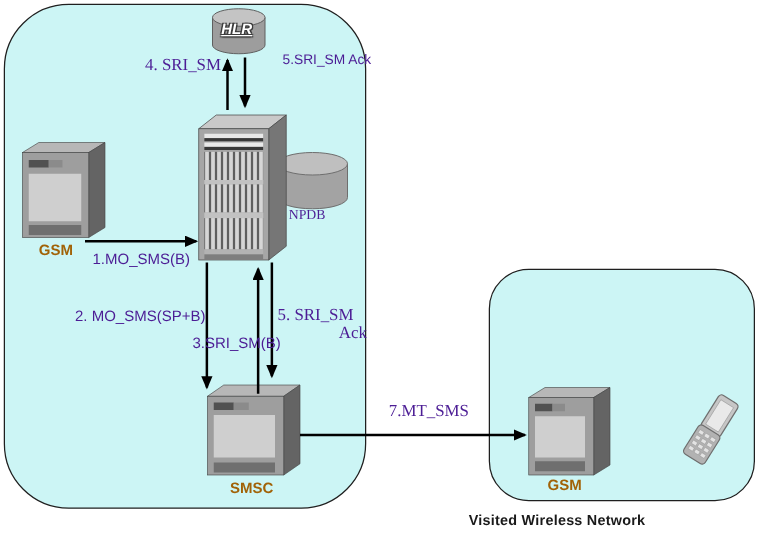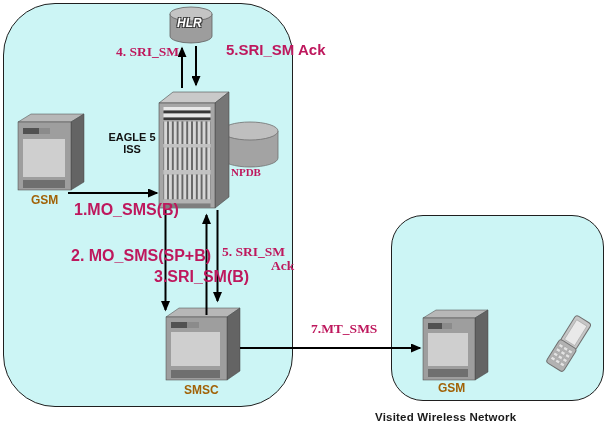--- a/index.html
+++ b/index.html
@@ -5,23 +5,23 @@
   html,body { margin:0; padding:0; background:#ffffff; }
   #stage {
     position:relative; width:609px; height:430px; overflow:hidden;
     background:#ffffff;
     font-family:"Liberation Sans", sans-serif;
   }
   .net-box { position:absolute; background:#ccf5f5; border:1.2px solid #1f1f1f; box-sizing:border-box; }
   #box-orig { left:3px; top:3px; width:290px; height:404px; border-radius:52px; }
   #box-visited { left:391px; top:215px; width:213px; height:186px; border-radius:32px; }
   #overlay { position:absolute; left:0; top:0; width:609px; height:430px; }
-  .lbl { position:absolute; color:#be185d; white-space:nowrap; line-height:1.1;font-weight:bold; }
-  .sans12 { font-size:16px; }
-  .sans11 { font-size:15px; }
+  .lbl { position:absolute; color:#4c1d95; white-space:nowrap; line-height:1.1; }
+  .sans12 { font-size:12px; }
+  .sans11 { font-size:11px; }
   .serif  { font-family:"Liberation Serif", serif; font-size:13.5px; }
   .node-lbl { font-weight:bold; font-size:12px; color:#a16207; }
   .title { font-weight:bold; font-size:11.5px; color:#1a1a1a; letter-spacing:0.2px; }
   #lbl-hlr {
     font-weight:bold; font-style:italic; font-size:12px; color:#ffffff;
     text-shadow:-1px -1px 0 #3c3c3c, 1px -1px 0 #3c3c3c, -1px 1px 0 #3c3c3c, 1px 1px 0 #3c3c3c;
   }
   #lbl-eagle { font-weight:bold; font-size:11px; width:58px; text-align:center; color:#111; }
   #lbl-npdb { font-family:"Liberation Serif", serif; font-size:11px;text-align:center; }
 </style>
@@ -125,42 +125,38 @@
       <line x1="182" y1="88" x2="182" y2="48" marker-end="url(#ah)"></line>
       <line x1="196" y1="46" x2="196" y2="85" marker-end="url(#ah)"></line>
       <line x1="68" y1="193" x2="157" y2="193" marker-end="url(#ah)"></line>
       <line x1="165.5" y1="210" x2="165.5" y2="310" marker-end="url(#ah)"></line>
       <line x1="206.5" y1="315" x2="206.5" y2="215" marker-end="url(#ah)"></line>
       <line x1="217.5" y1="210" x2="217.5" y2="301" marker-end="url(#ah)"></line>
       <line x1="240" y1="348" x2="420" y2="348" marker-end="url(#ah)"></line>
     </g>
   </svg>
 
-  <div class="lbl" id="lbl-hlr" style="left:177px; top:17px;">HLR</div>
+  <div class="lbl" id="lbl-hlr" style="left:177px; top:17px;text-decoration:underline;">HLR</div>
 
-  <div class="lbl" id="lbl-eagle" style="left:103px; top:131px;">
-    <div>EAGLE 5</div>
-    <div>ISS</div>
-  </div>
 
   <div class="lbl" id="lbl-npdb" style="left:231px; top:166px;">NPDB</div>
 
   <div class="lbl node-lbl" style="left:31px; top:194px;">GSM</div>
 
   <div class="lbl node-lbl" style="left:184px; top:384px;">SMSC</div>
 
   <div class="lbl node-lbl" style="left:438px; top:382px;">GSM</div>
 
   <div class="lbl serif" style="left:116px; top:45px;">4. SRI_SM</div>
 
   <div class="lbl sans11" style="left:226px; top:42px;">5.SRI_SM Ack</div>
 
   <div class="lbl sans12" style="left:74px; top:201px;">1.MO_SMS(B)</div>
 
-  <div class="lbl sans12" style="left:60px; top:247px;margin-left:11px;">2. MO_SMS(SP+B)</div>
+  <div class="lbl sans12" style="left:60px; top:247px;">2. MO_SMS(SP+B)</div>
 
   <div class="lbl sans12" style="left:154px; top:268px;">3.SRI_SM(B)</div>
 
   <div class="lbl serif" style="left:222px; top:245px;">5. SRI_SM</div>
 
   <div class="lbl serif" style="left:271px; top:259px;">Ack</div>
 
   <div class="lbl serif" style="left:311px; top:322px;">7.MT_SMS</div>
 
 

